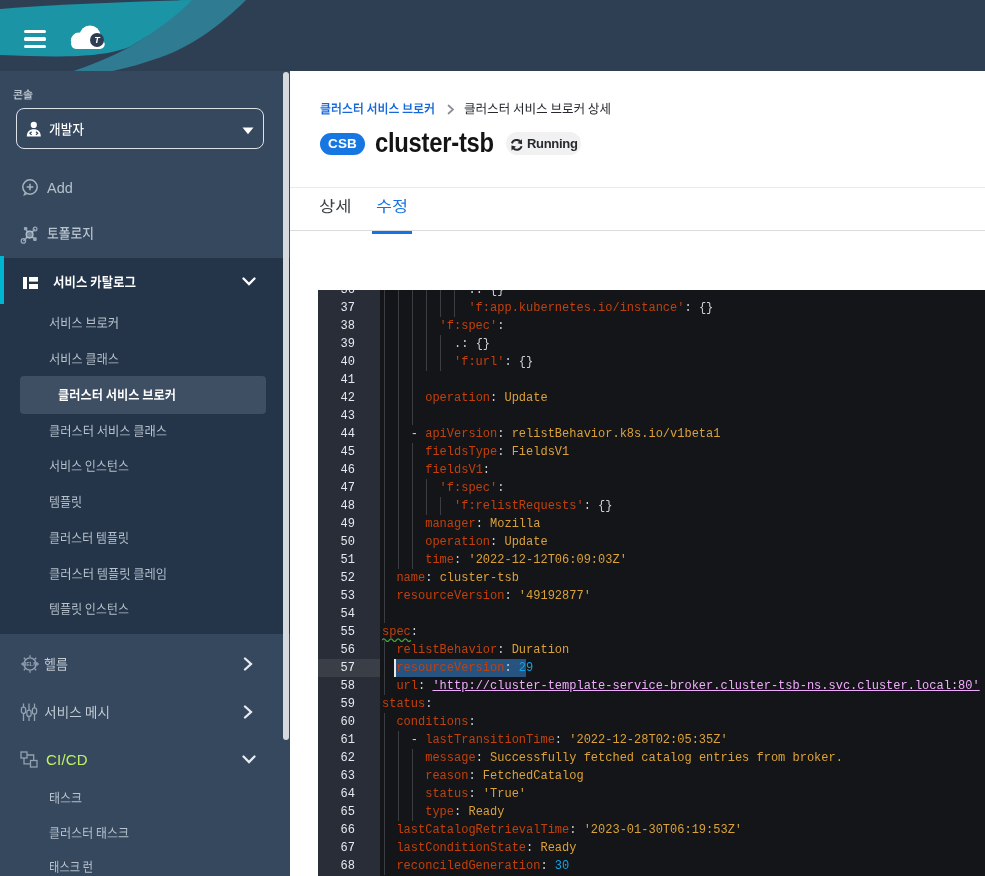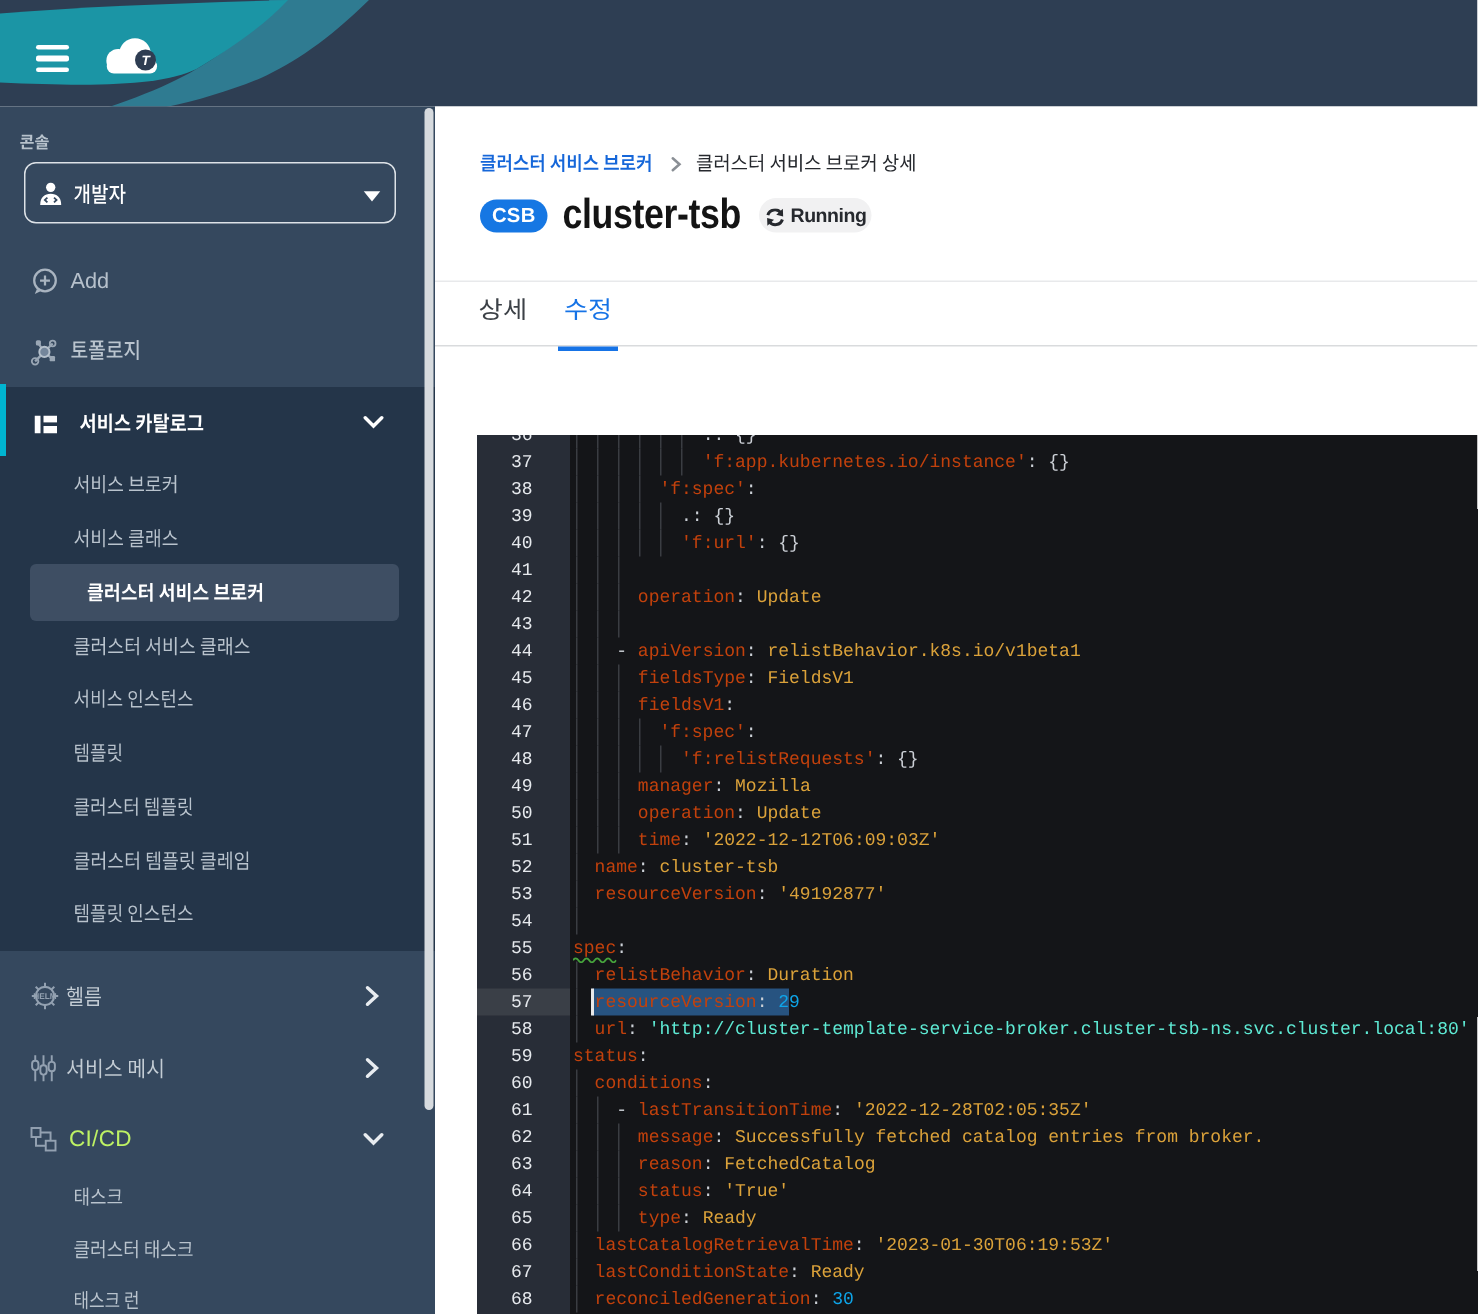--- a/index.html
+++ b/index.html
@@ -19,21 +19,21 @@
 #runpill{left:506px;top:132px;width:75px;height:23px;background:#f1f1f2;border-radius:11.5px}
 #runtxt{left:527px;top:136px;font-size:13px;font-weight:bold;color:#26292e;letter-spacing:-0.3px}
 #div1{left:290px;top:187px;width:695px;height:1px;background:#e8e9eb}
 #div2{left:290px;top:230px;width:695px;height:1px;background:#d9dbdd}
 #tabu{left:372px;top:230.5px;width:40px;height:3.5px;background:#1673e6}
 #ed{left:318px;top:290px;width:667px;height:586px;background:#141518;overflow:hidden}
 #gut{left:0;top:0;width:62px;height:586px;background:#282d37}
 .lnum{position:absolute;left:0;width:37px;text-align:right;font-family:"Liberation Mono",monospace;font-size:12px;color:#e6e9ed;height:18px;line-height:18px}
 .cl{position:absolute;left:64px;font-family:"Liberation Mono",monospace;font-size:12px;height:18px;line-height:18px;white-space:pre}
 .k{color:#c2410c}.v{color:#dba23a}.n{color:#0ea5e9}.p{color:#ccd0d6}
-.vu{color:#5eead4;}
+.vu{color:#f0abfc;text-decoration:underline}
 .gd{position:absolute;width:1px;height:18px;background:#3a3d42}
 #sel57{background:#275380}
 #cur57{position:absolute;width:1.6px;height:18px;background:#e8e8e8}
 </style></head><body>
 <div id="stage">
     <div id="hdr" class="abs">
       <svg width="985" height="71" style="position:absolute;left:0;top:0">
         <path d="M180,-2 L248,-2 C220,26 196,42 174,52 C150,62 122,70 96,74 L56,77 C80,69 100,62 118,53 C145,40 164,24 178,6 Z" fill="#2f7b91"></path>
         <path d="M0,9 C60,4 125,2 192,0 C176,17 156,31 131,46 C108,57 65,58 0,55 Z" fill="#1b95a5"></path>
       </svg>

